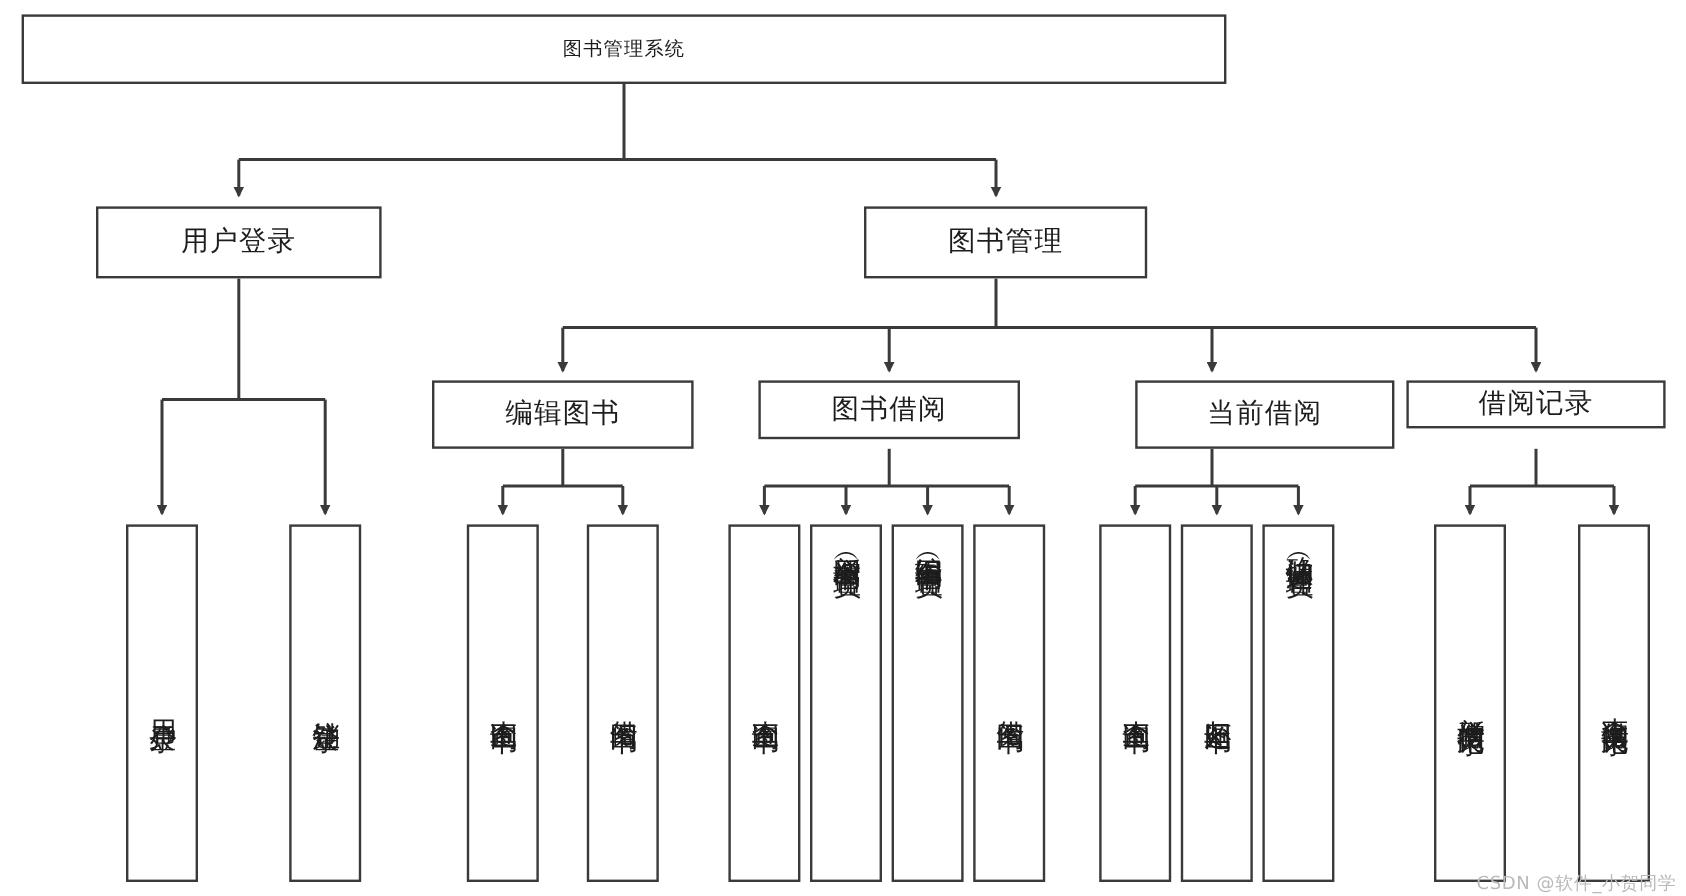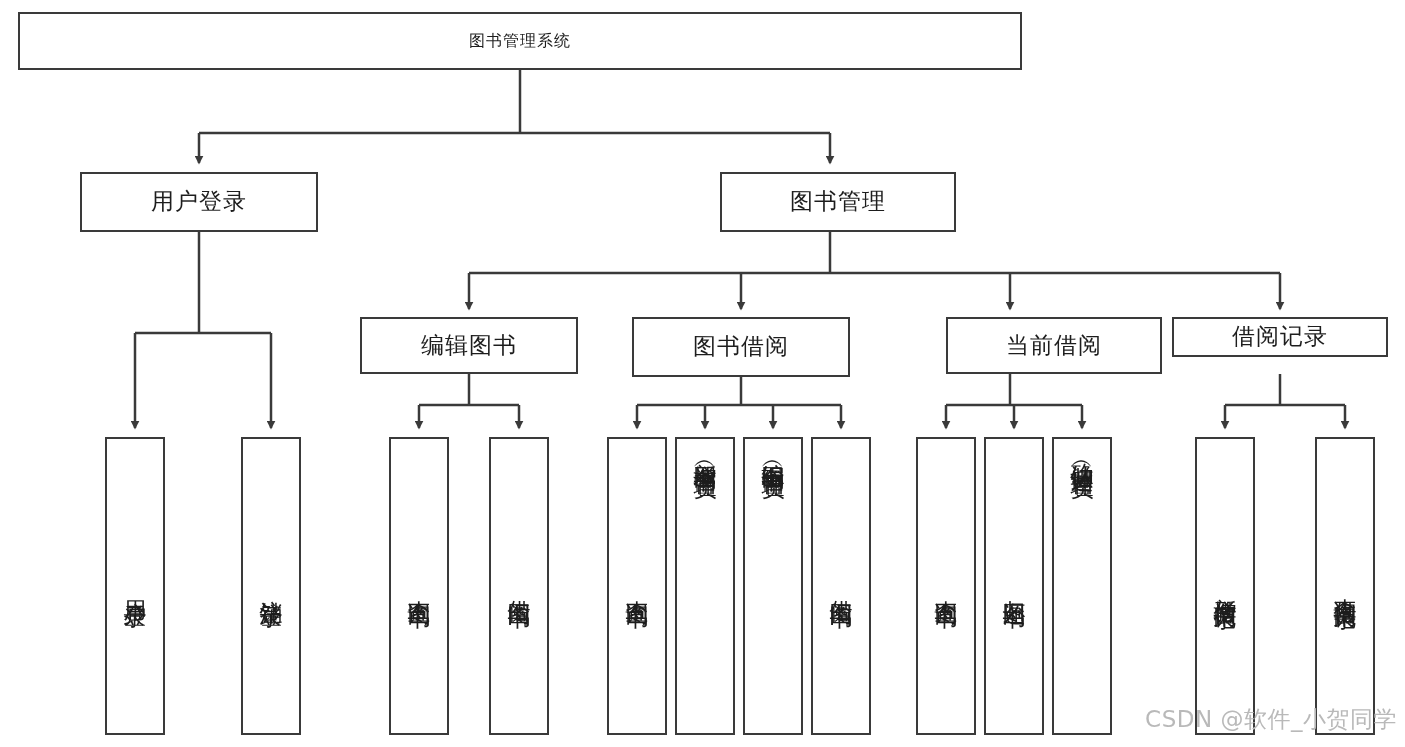--- a/index.html
+++ b/index.html
@@ -58,22 +58,22 @@
     white-space: nowrap;
     color: #1d1d1d;
   }
   .node.vertical.center-text {
     align-items: center;
     padding-top: 0;
   }
   #watermark {
     position: absolute;
     right: 8px;
-    bottom: 12px;
-    font-size: 23px;
+    bottom: 1px;
+    font-size: 15px;
     color: #b9b9b9;
     letter-spacing: 0.5px;
     white-space: nowrap;
     user-select: none;
   }
 </style>
 </head>
 <body>
 
 <div id="diagram-root">
@@ -135,21 +135,21 @@
   <div class="node horizontal" style="left:80px; top:172px; width:238px; height:60px;">
     <span>用户登录</span>
   </div>
   <div class="node horizontal" style="left:720px; top:172px; width:236px; height:60px;">
     <span>图书管理</span>
   </div>
 
   <div class="node horizontal" style="left:360px; top:317px; width:218px; height:57px;">
     <span>编辑图书</span>
   </div>
-  <div class="node horizontal" style="left:632px; top:317px; width:218px; height:60px;">
+  <div class="node horizontal" style="left:632px; top:317px; width:218px; height:49px;">
     <span>图书借阅</span>
   </div>
   <div class="node horizontal" style="left:902px; top:317px; width:216px; height:57px;margin-left:44px;">
     <span>当前借阅</span>
   </div>
   <div class="node horizontal" style="left:1172px; top:317px; width:216px; height:40px;">
     <span>借阅记录</span>
   </div>
 
   <div class="node vertical center-text" style="left:105px; top:437px; width:60px; height:298px;">

